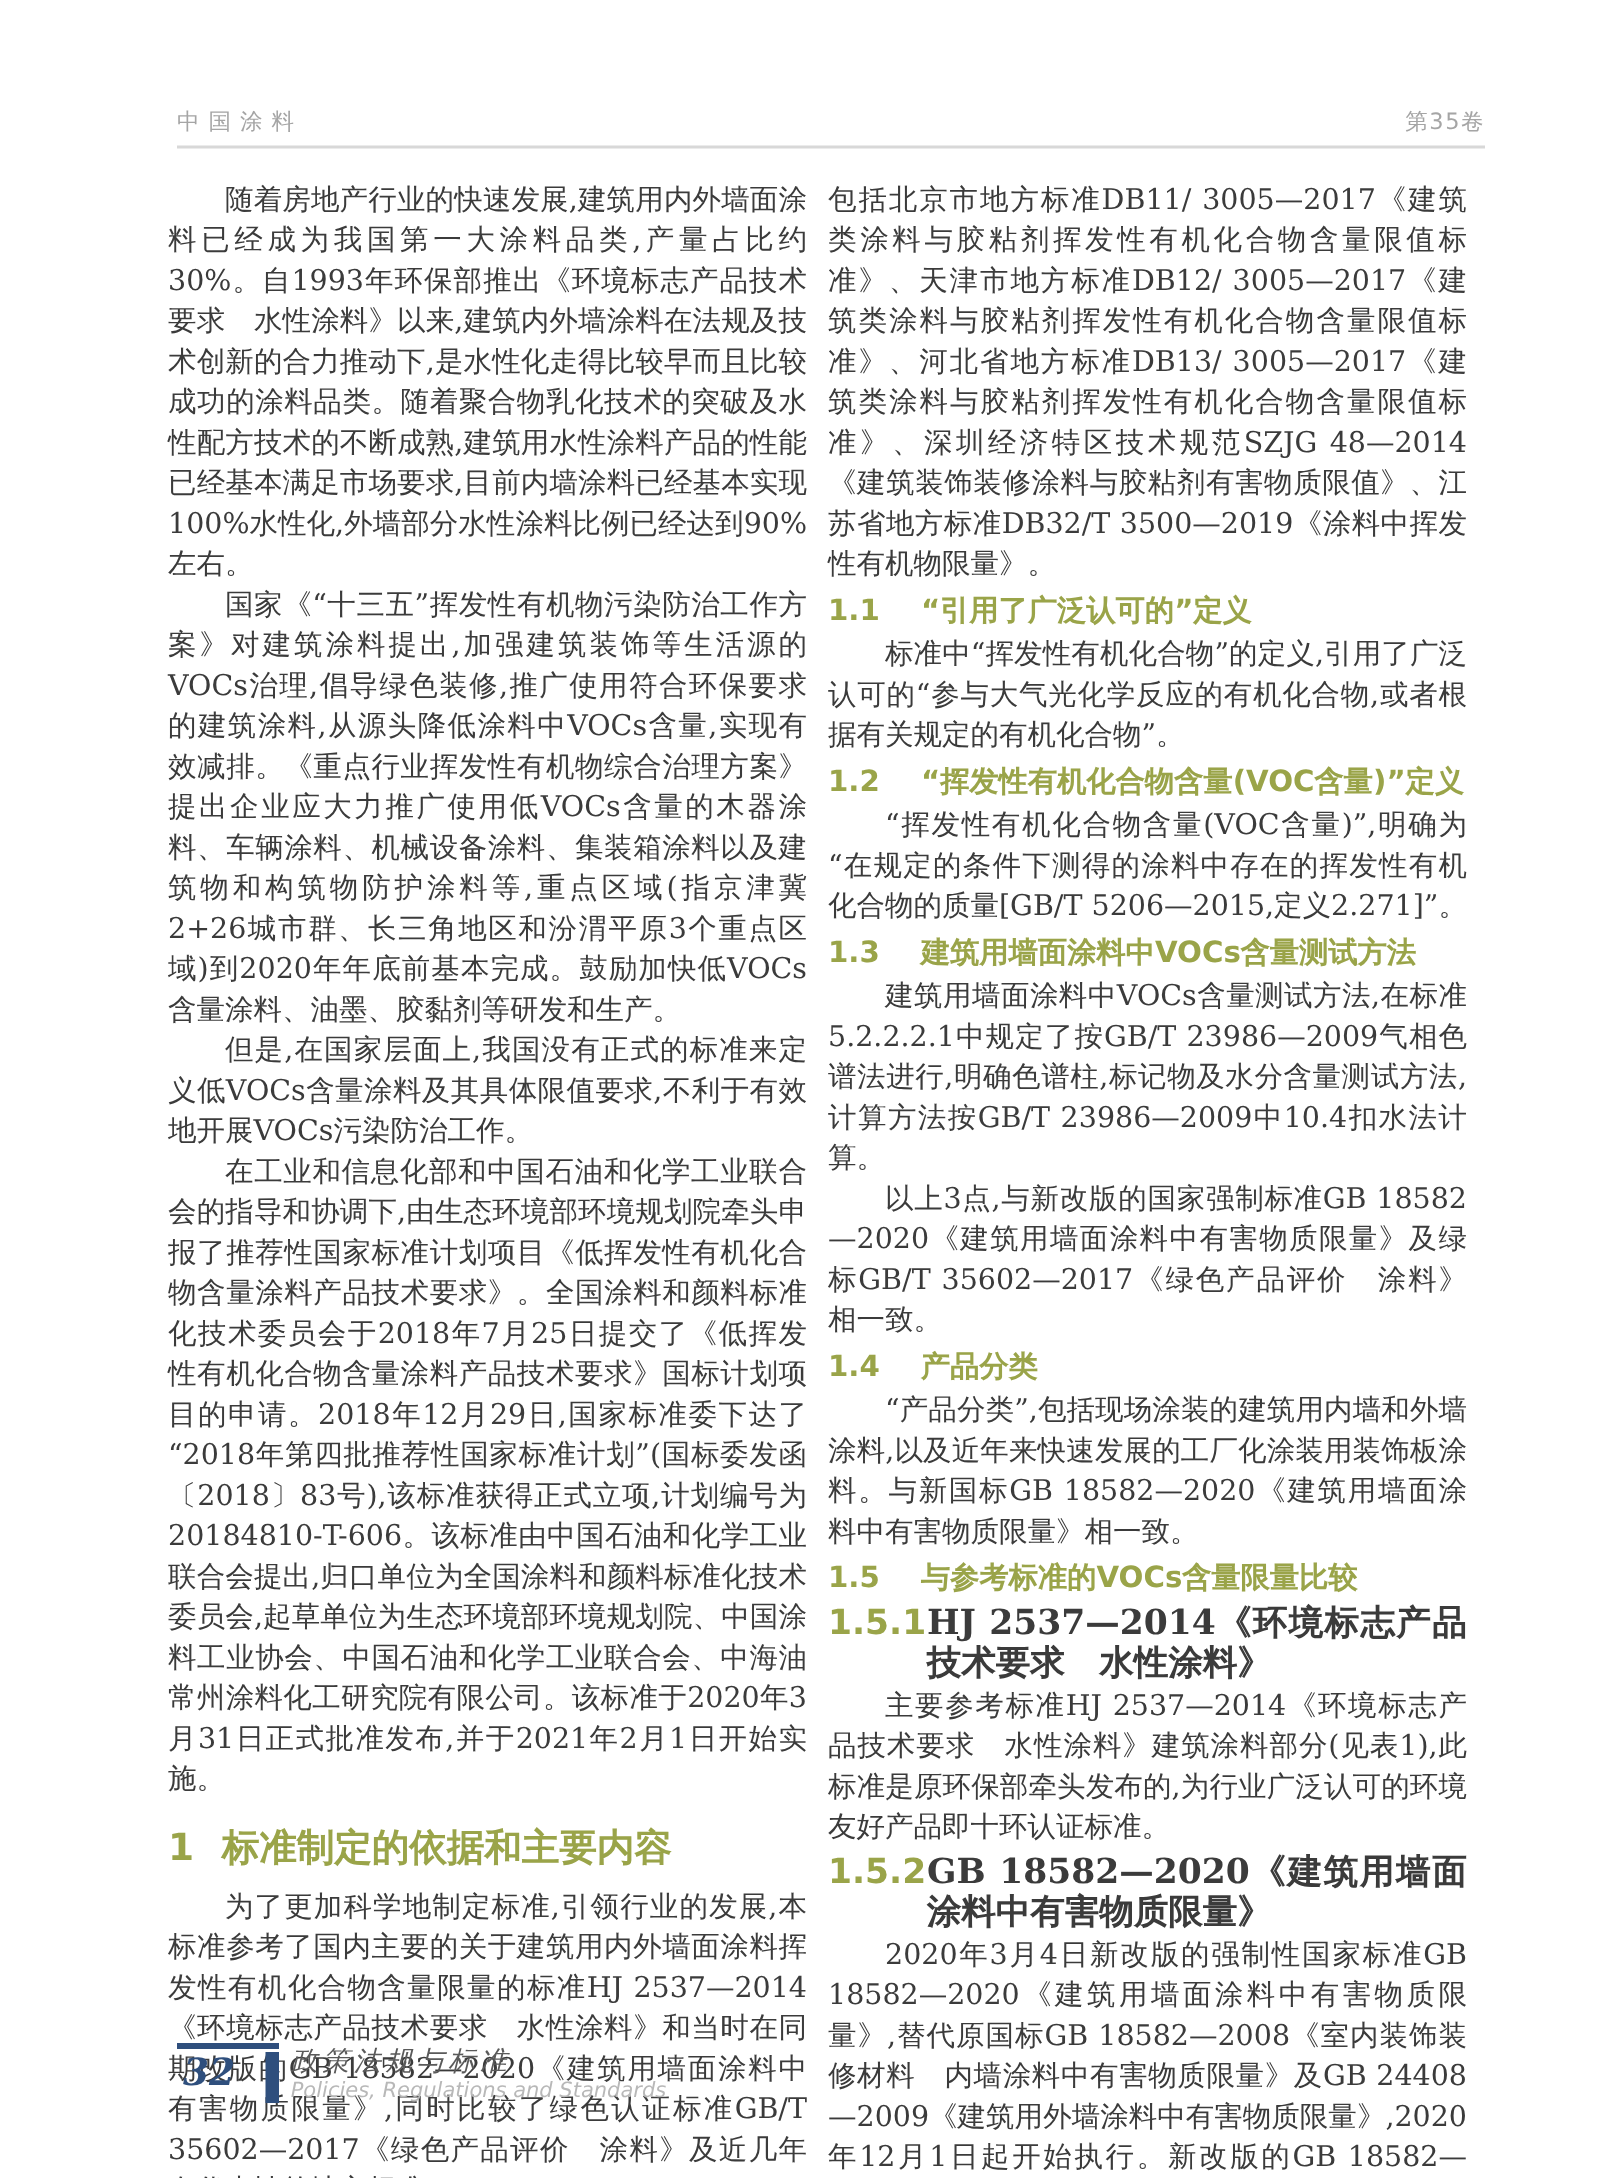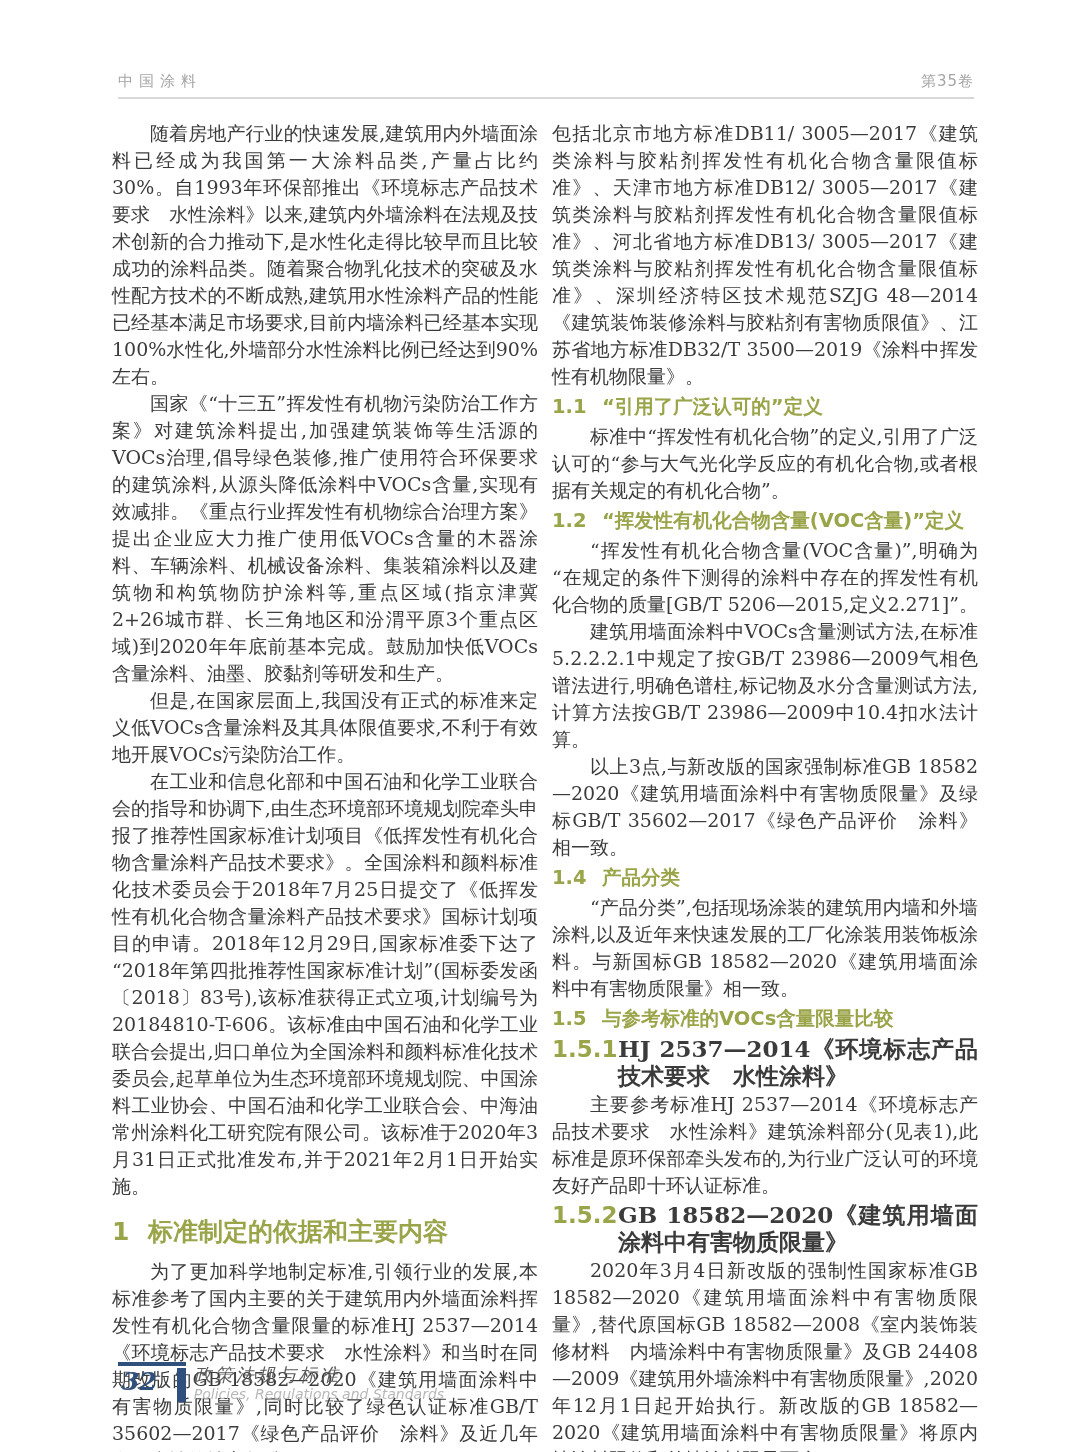--- a/index.html
+++ b/index.html
@@ -11,21 +11,21 @@
   }
   *{margin:0;padding:0;box-sizing:border-box;}
   html,body{background:#ffffff;}
   body{font-family:"DejaVu Serif", serif;color:var(--ink);}
   .page{
     position:relative;width:1078px;height:1452px;margin:0 auto;
     background:#ffffff;overflow:hidden;
   }
   
   .page-header{
-    position:absolute;left:118px;right:104px;top:72px;
+    position:absolute;left:118px;right:88px;top:72px;
     display:flex;justify-content:space-between;align-items:flex-end;
     padding-bottom:6px;border-bottom:2px solid var(--rule);
     font-family:"DejaVu Sans", sans-serif;
     font-size:15px;color:var(--hdr-gray);
   }
   .journal-title{letter-spacing:6px;}
   .volume-label{letter-spacing:1px;}
   
   .columns{
     position:absolute;top:120px;left:112px;width:866px;
@@ -44,20 +44,21 @@
     font-size:25px;line-height:32px;color:var(--accent);
     margin:16px 0 10px 0;
   }
   .h-main .h-num{flex:0 0 36px;}
   
   .h-sub{
     display:flex;align-items:baseline;
     font-family:"DejaVu Sans", sans-serif;font-weight:bold;
     font-size:19.5px;line-height:27px;color:var(--accent);
     margin:3px 0 3px 0;
+    gap:12px;
   }
   .h-sub .h-num{flex:0 0 50px;font-weight:bold;}
   
   .h-subsub{
     display:flex;align-items:baseline;
     font-size:23px;line-height:27px;color:var(--ink);
     margin:2px 0;
   }
   .h-subsub .h-num{
     flex:0 0 66px;color:var(--accent);
@@ -124,20 +125,24 @@
         <span class="h-text">“引用了广泛认可的”定义</span>
       </h3>
       <p class="indent">标准中“挥发性有机化合物”的定义,引用了广泛认可的“参与大气光化学反应的有机化合物,或者根据有关规定的有机化合物”。</p>
 
       <h3 class="h-sub">
         <span class="h-num">1.2</span>
         <span class="h-text">“挥发性有机化合物含量(VOC含量)”定义</span>
       </h3>
       <p class="indent">“挥发性有机化合物含量(VOC含量)”,明确为“在规定的条件下测得的涂料中存在的挥发性有机化合物的质量[GB/T 5206—2015,定义2.271]”。</p>
 
+      <h3 class="h-sub">
+        <span class="h-num">1.3</span>
+        <span class="h-text">建筑用墙面涂料中VOCs含量测试方法</span>
+      </h3>
       <p class="indent">建筑用墙面涂料中VOCs含量测试方法,在标准5.2.2.2.1中规定了按GB/T 23986—2009气相色谱法进行,明确色谱柱,标记物及水分含量测试方法,计算方法按GB/T 23986—2009中10.4扣水法计算。</p>
       <p class="indent">以上3点,与新改版的国家强制标准GB 18582—2020《建筑用墙面涂料中有害物质限量》及绿标GB/T 35602—2017《绿色产品评价　涂料》相一致。</p>
 
       <h3 class="h-sub">
         <span class="h-num">1.4</span>
         <span class="h-text">产品分类</span>
       </h3>
       <p class="indent">“产品分类”,包括现场涂装的建筑用内墙和外墙涂料,以及近年来快速发展的工厂化涂装用装饰板涂料。与新国标GB 18582—2020《建筑用墙面涂料中有害物质限量》相一致。</p>
 
       <h3 class="h-sub">

